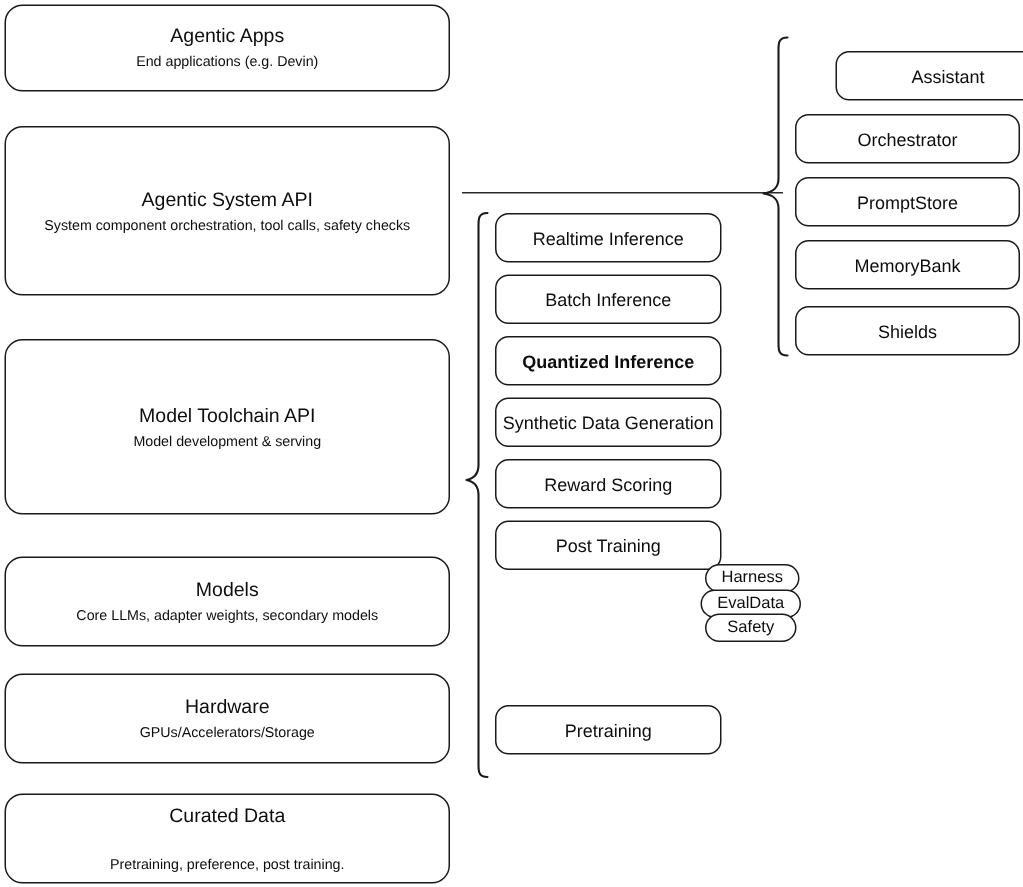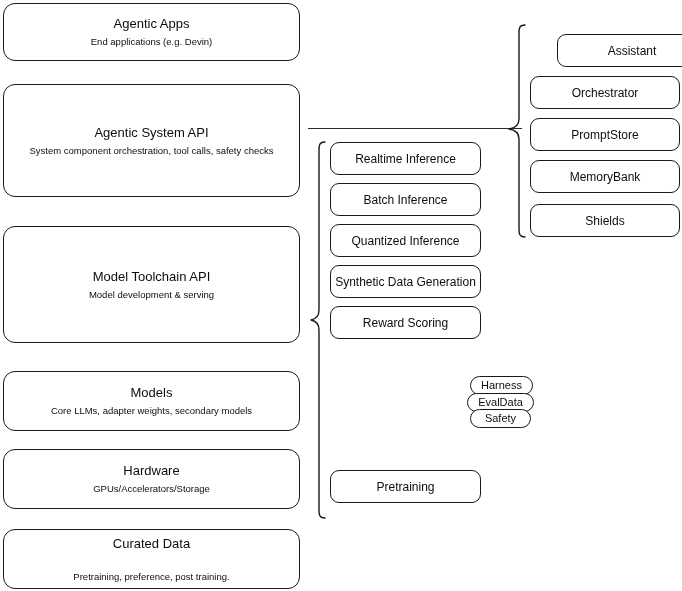--- a/index.html
+++ b/index.html
@@ -153,29 +153,32 @@
       <path d="M17 2 C11 2 11 6 11 10 L11 96 C11 102 8 105 1 106 C8 107 11 110 11 116 L11 206 C11 210 11 214 17 214" stroke="#1a1a1a" stroke-width="1.4" fill="none" stroke-linecap="round" stroke-linejoin="round"></path>
     </svg>
   </div>
 
   <div class="node cap" style="top:142px;">
     <span>Realtime Inference</span>
   </div>
   <div class="node cap" style="top:183px;">
     <span>Batch Inference</span>
   </div>
-  <div class="node cap" style="top:224px;">
+  <div class="node cap" style="top:224px;font-weight:bold;">
     <span>Quantized Inference</span>
   </div>
   <div class="node cap" style="top:265px;">
     <span>Synthetic Data Generation</span>
   </div>
   <div class="node cap" style="top:306px;">
     <span>Reward Scoring</span>
   </div>
+  <div class="node cap" style="top:347px;">
+    <span>Post Training</span>
+  </div>
   <div class="node cap" style="top:470px;">
     <span>Pretraining</span>
   </div>
 
   <div class="pill" style="left:470px; top:376px; width:63px;">
     <span>Harness</span>
   </div>
   <div class="pill" style="left:467px; top:393px; width:67px;">
     <span>EvalData</span>
   </div>

